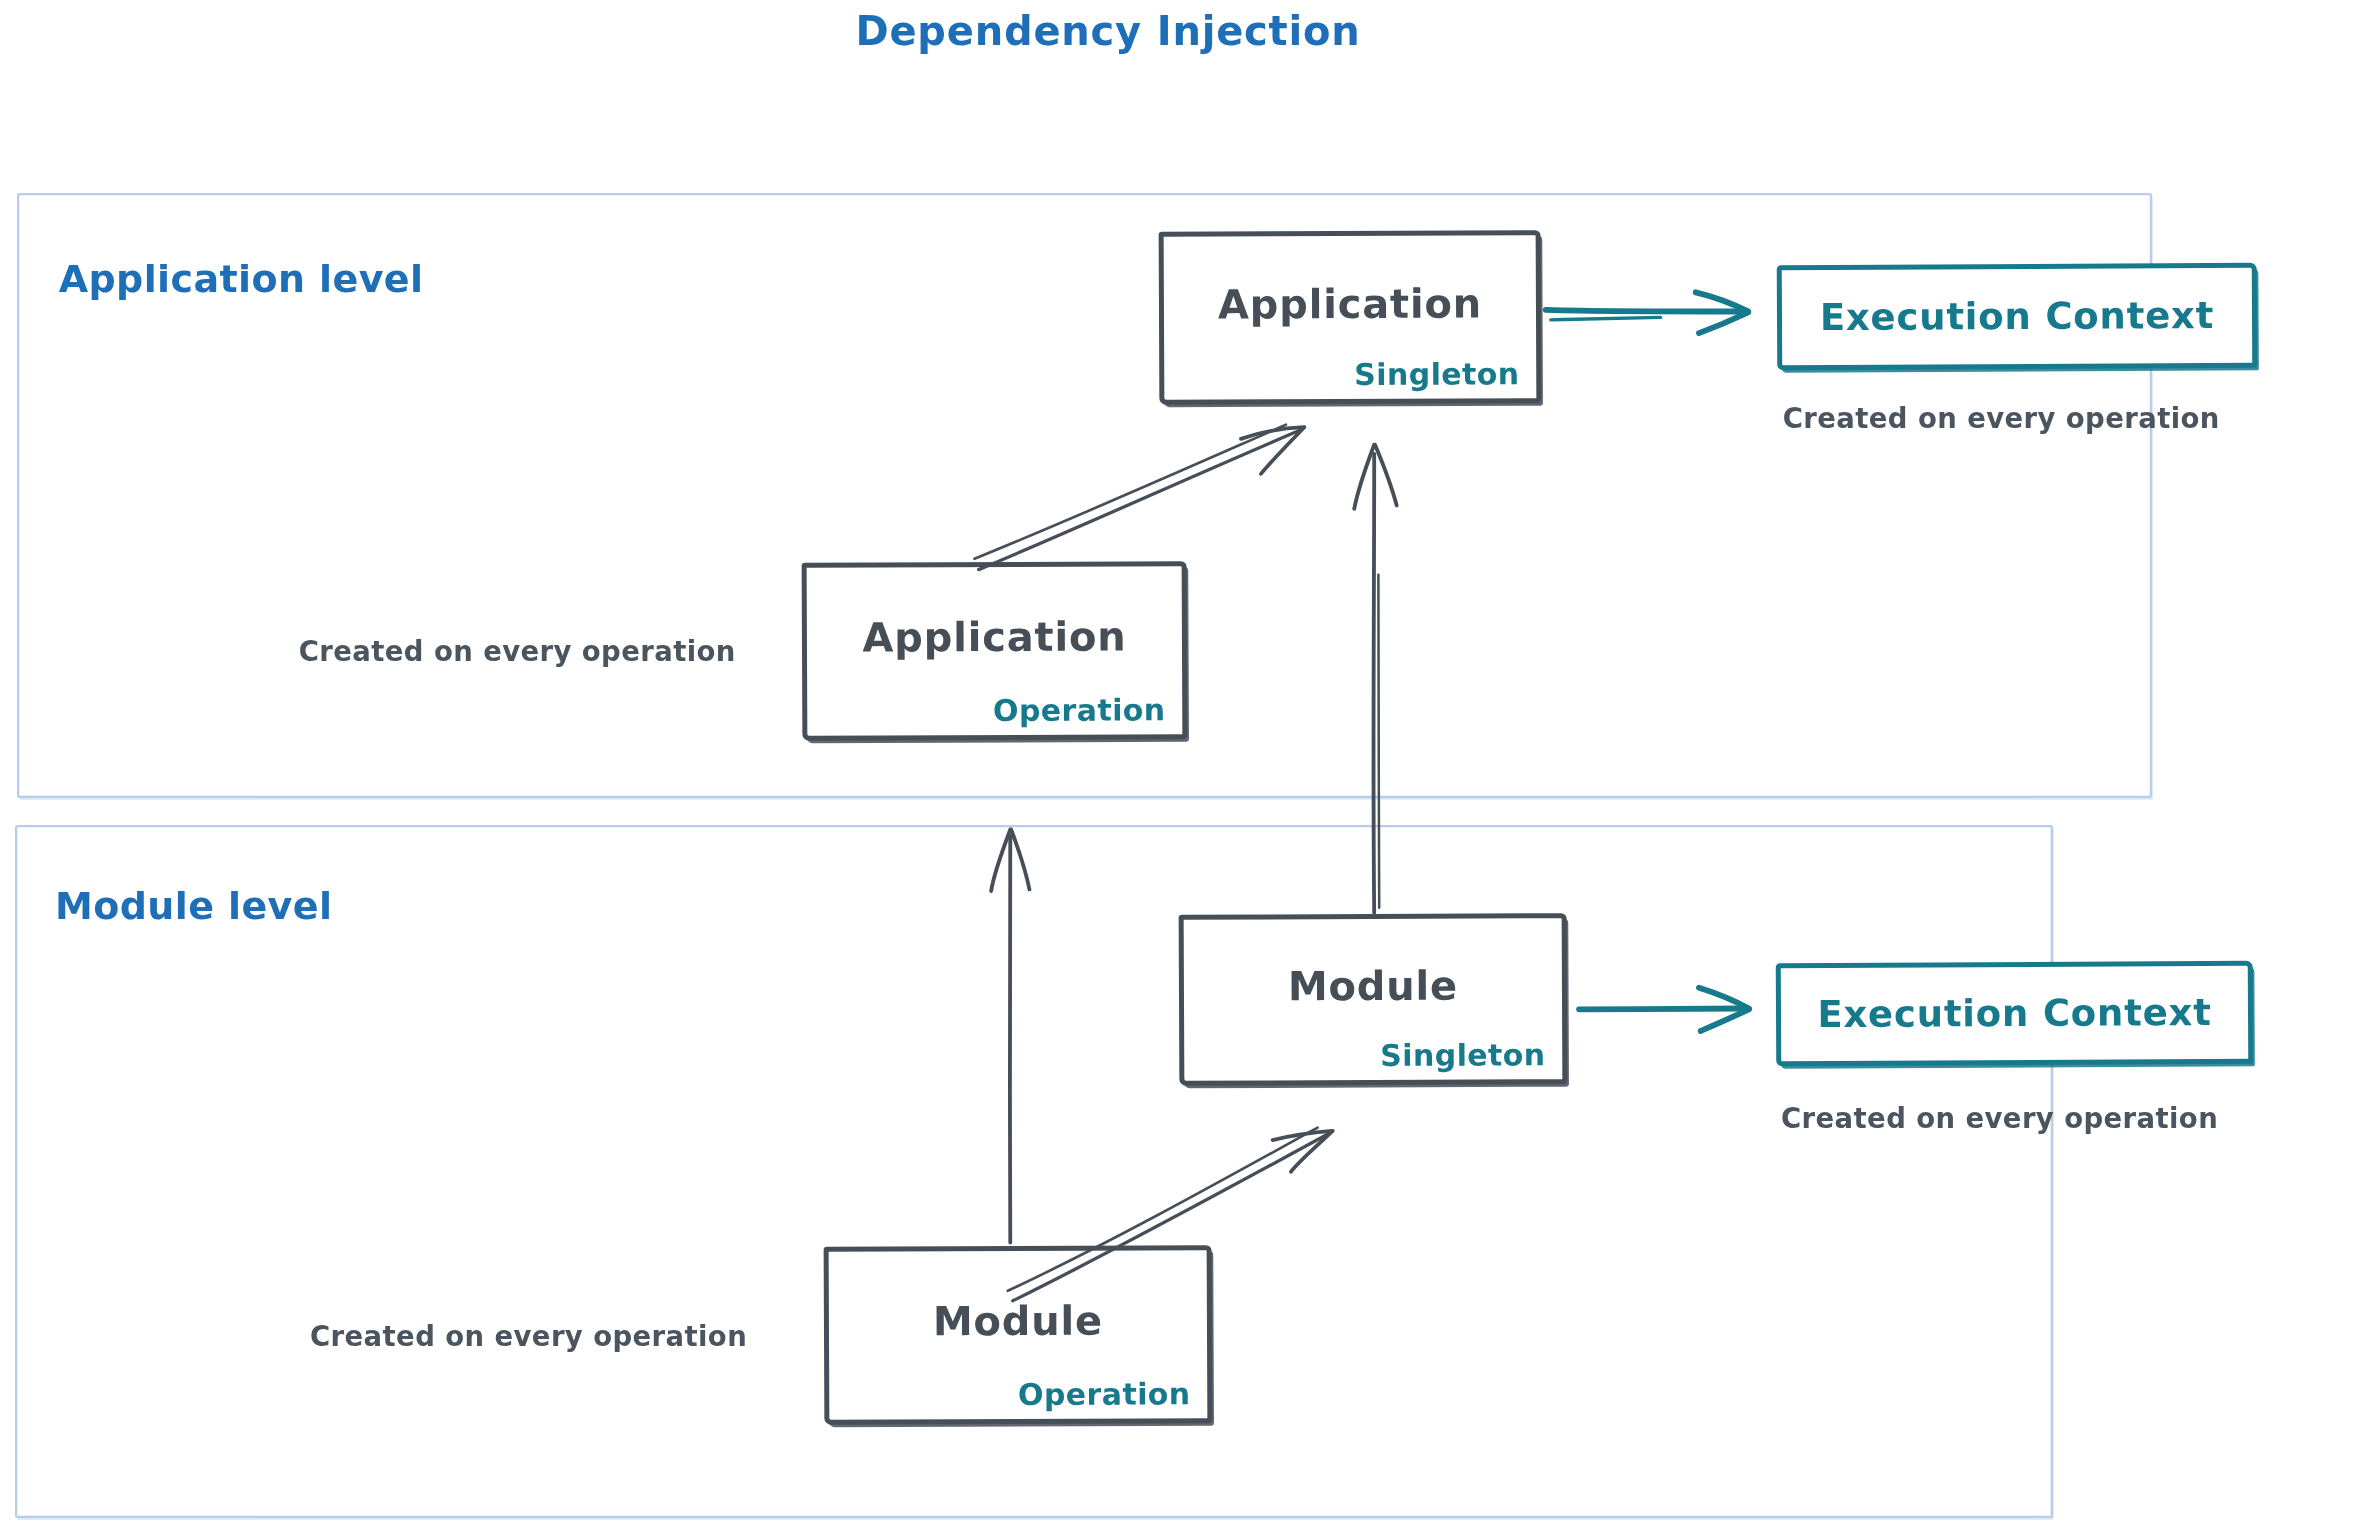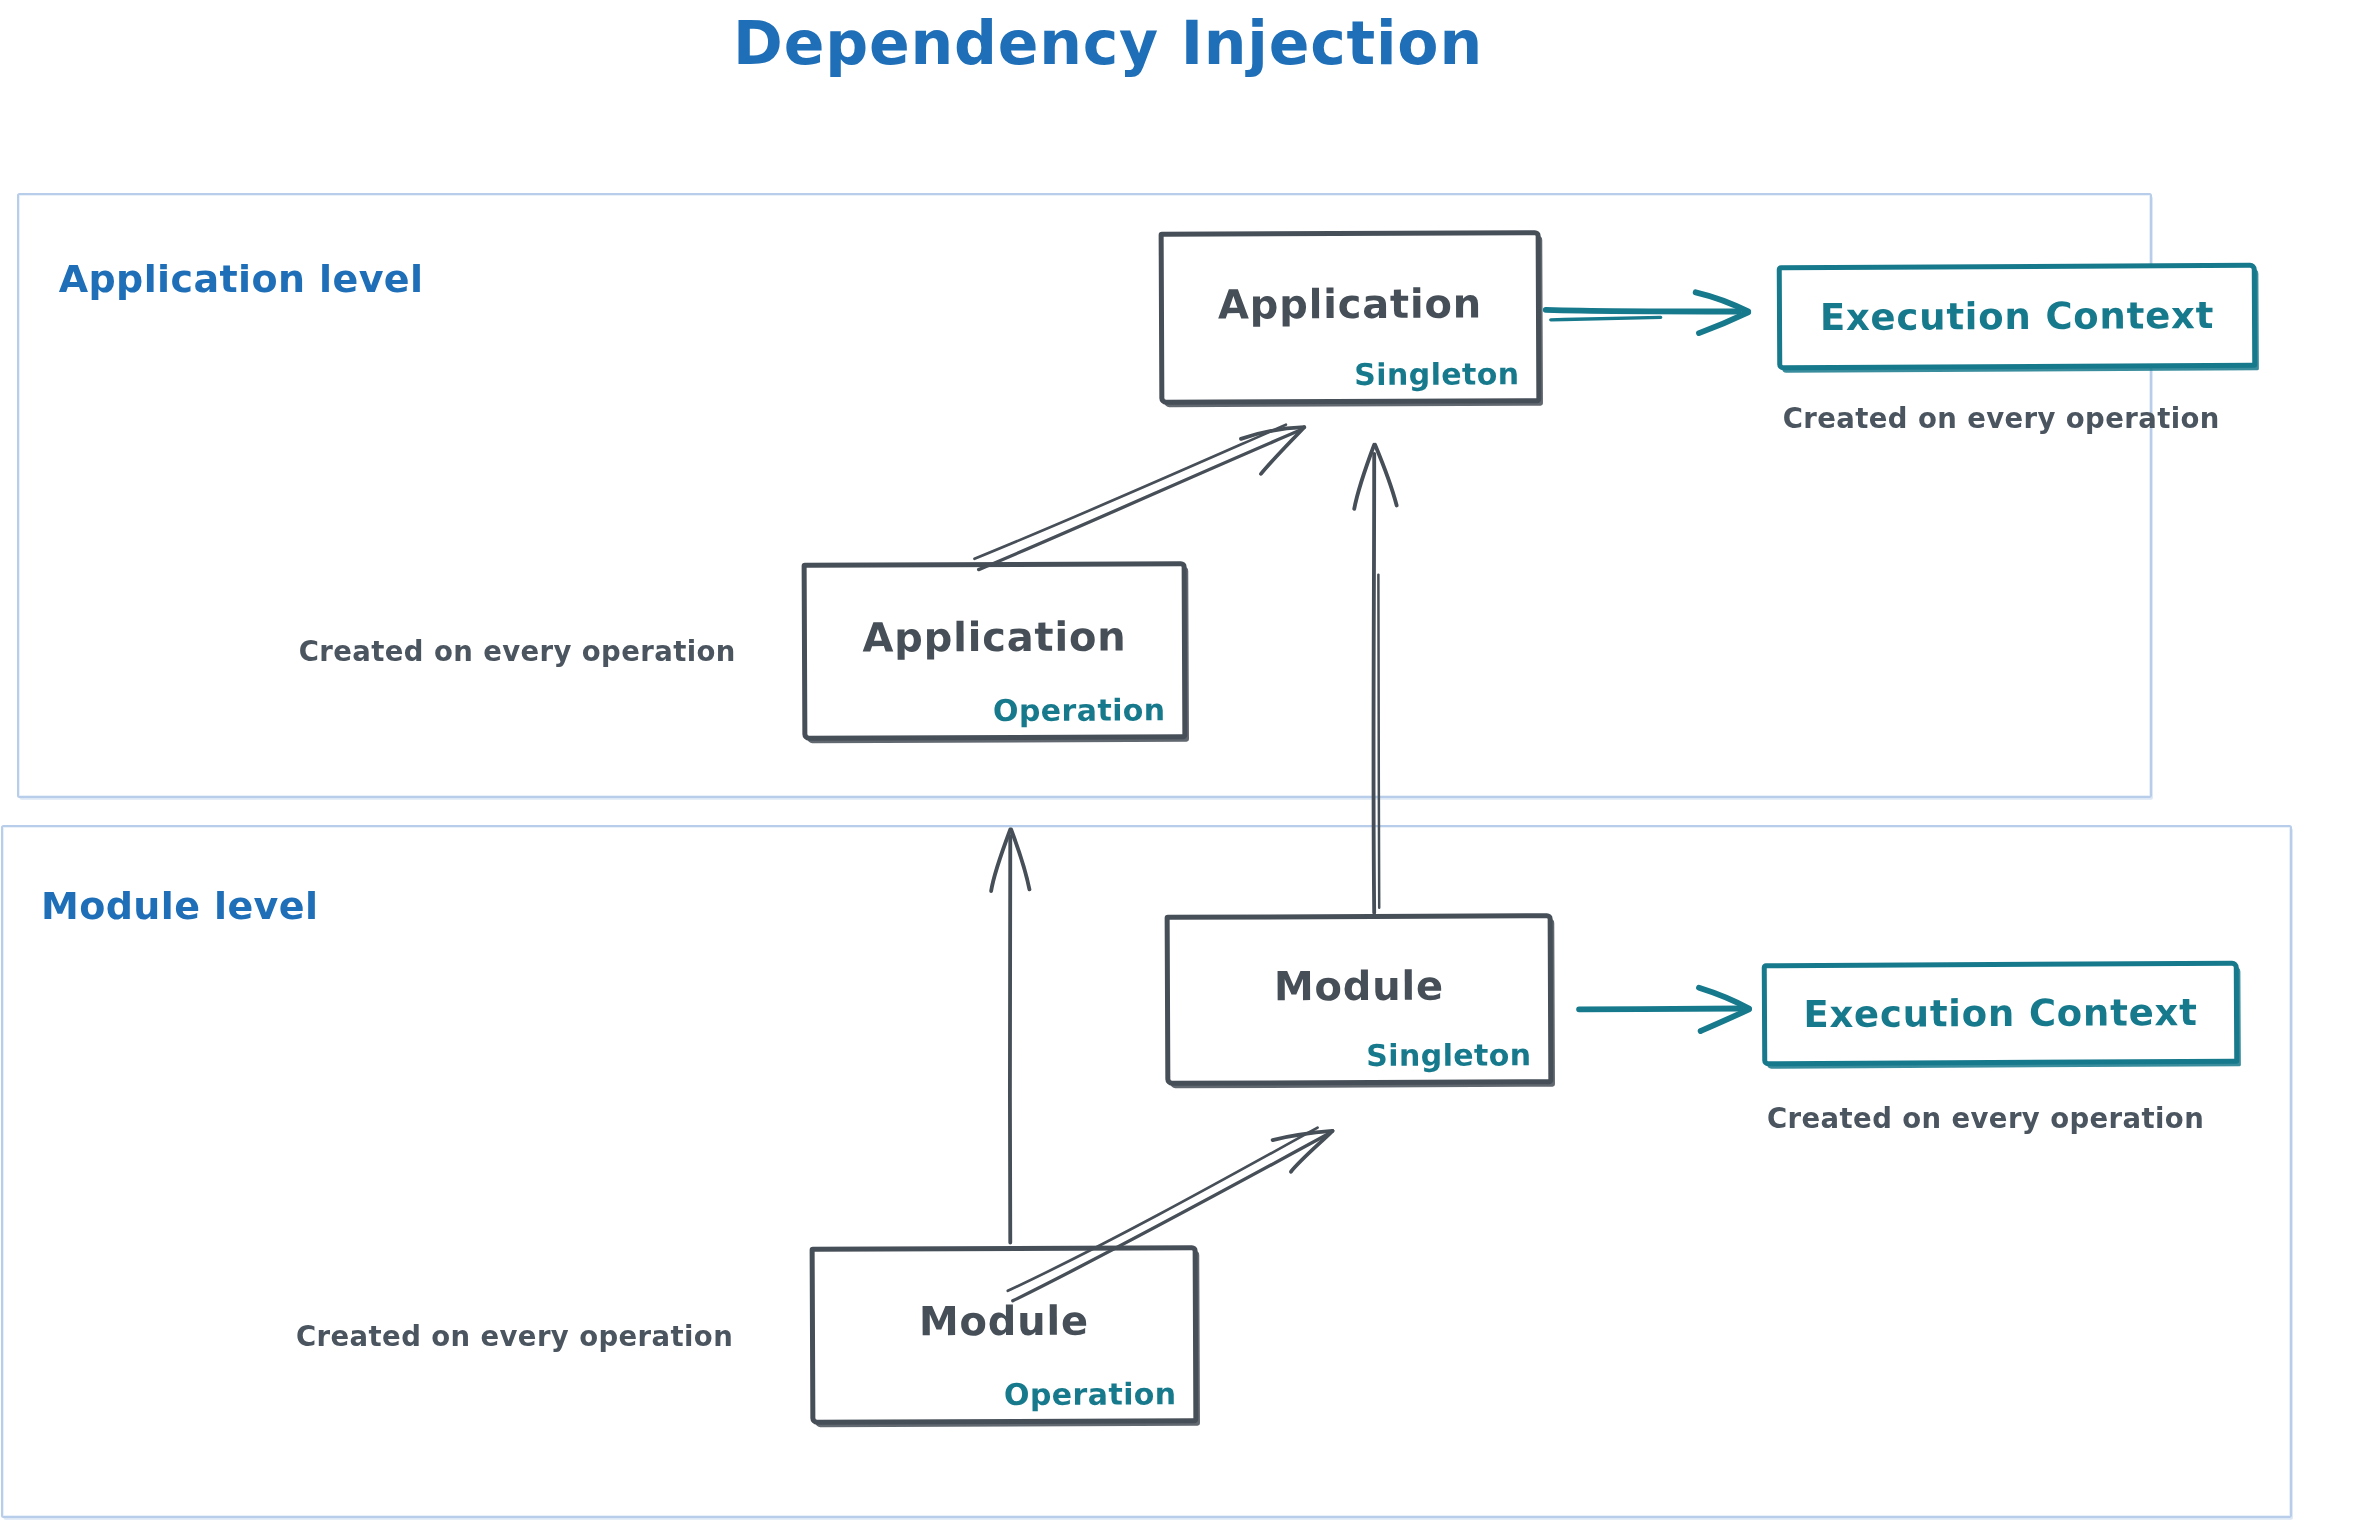--- a/index.html
+++ b/index.html
@@ -9,28 +9,28 @@
     --note-gray:#4b5560;
     --container-border:#b7cde9;
   }
   *{margin:0;padding:0;box-sizing:border-box;}
   html,body{background:#ffffff;}
   body{font-family:"DejaVu Sans","Liberation Sans",sans-serif;}
   .canvas{position:relative;width:2377px;height:1534px;background:#ffffff;overflow:hidden;}
 
   
   .title-block{position:absolute;left:733px;top:8.3px;width:750px;text-align:center;}
-  .diagram-title{color:var(--blue);font-size:60px;font-weight:700;letter-spacing:0.8px;}
+  .diagram-title{color:var(--blue);font-size:40px;font-weight:700;letter-spacing:0.8px;}
   .diagram-subtitle{margin-top:28px;color:var(--note-gray);font-size:27.5px;font-weight:600;letter-spacing:0.4px;}
 
   
   .level{position:absolute;border:2.5px solid var(--container-border);border-radius:2.5px;
          box-shadow:inset 0 0 0 0.8px #e3edf8, 1.7px 2.5px 0 -0.8px #dce8f5;}
   .level--app{left:16.7px;top:193px;width:2135px;height:605px;}
-  .level--module{left:1px;top:825px;width:2291px;height:693px;padding-left:28px;}
+  .level--module{left:15px;top:825px;width:2038px;height:693px;padding-left:28px;}
   .level-label{position:absolute;color:var(--blue);font-size:38px;font-weight:700;letter-spacing:0.4px;}
   .level--app .level-label{left:40px;top:62px;}
   .level--module .level-label{left:38px;top:57px;}
 
   
   .node{position:absolute;background:#fff;display:flex;align-items:center;justify-content:center;}
   .node--dark{border:5px solid var(--dark);border-radius:3.3px 5.8px 4.2px 6.7px;
               box-shadow:3.3px 4.2px 0 -1.7px rgba(70,78,87,.85);transform:rotate(-.25deg);}
   .node--teal{border:5px solid var(--teal);border-radius:4.2px 6.7px 3.3px 5.8px;
               box-shadow:3.3px 4.2px 0 -1.7px rgba(23,121,140,.85);transform:rotate(-.3deg);}

